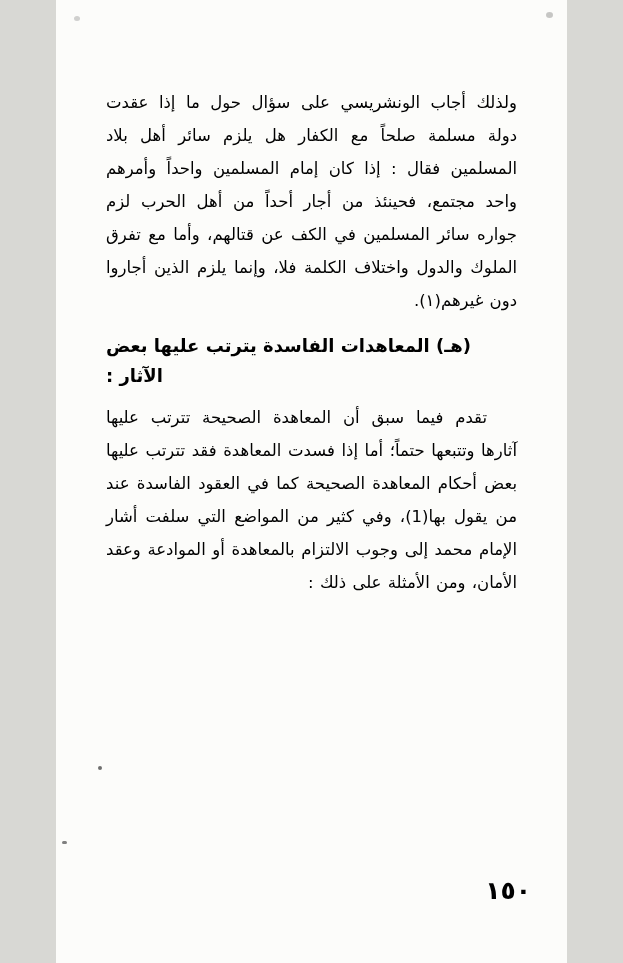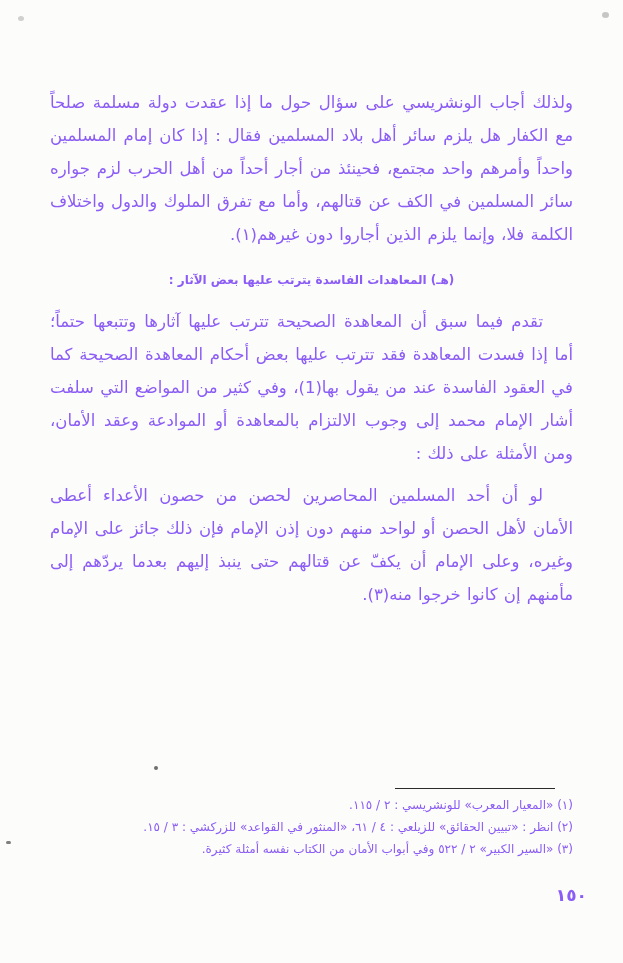--- a/index.html
+++ b/index.html
@@ -2,27 +2,27 @@
 <html lang="ar" dir="rtl"><head>
 <meta charset="utf-8">
 <style>
   html, body {
     margin: 0;
     padding: 0;
     background: #d8d8d4;
   }
   .page {
     position: relative;
-    width: 623px;
+    width: 511px;
     height: 963px;
     margin: 0 auto;
     background: #fcfcfa;
     overflow: hidden;
     direction: rtl;
-    color: #8b5cf6;
+    color: #000000;
     font-family: "DejaVu Sans", sans-serif;
   }
   .text-block {
     position: absolute;
     top: 86px;
     right: 50px;
     left: 50px;
   }
   p.body-para {
     margin: 0 0 9px 0;
@@ -30,24 +30,24 @@
     line-height: 33px;
     text-align: justify;
     text-align-last: right;
     word-spacing: 1px;
   }
   p.body-para.indent {
     text-indent: 30px;
   }
   h2.section-heading {
     margin: 14px 0 10px 0;
-    font-size: 12px;
+    font-size: 18px;
     font-weight: bold;
     line-height: 30px;
-    text-align: center;
+    text-align: left;
   }
   .footnotes {
     position: absolute;
     top: 788px;
     right: 50px;
     left: 50px;
   }
   .fn-separator {
     width: 160px;
     margin-right: 18px;
@@ -59,21 +59,21 @@
     font-size: 12px;
     line-height: 19px;
     text-align: right;
     white-space: nowrap;
     overflow: hidden;
   }
   .page-number {
     position: absolute;
     bottom: 58px;
     right: 36px;
-    font-size: 17px;
+    font-size: 25px;
     font-weight: bold;
     letter-spacing: 1px;
   }
   .artifact-dot {
     position: absolute;
     background: #4a4a4a;
     border-radius: 50%;
   }
   .artifact-dot.a1 { width: 4px; height: 4px; right: 465px; top: 766px; opacity: .8; }
   .artifact-dot.a2 { width: 5px; height: 3px; left: 6px; top: 841px; opacity: .7; border-radius: 2px; }
@@ -85,30 +85,23 @@
 
 <div class="page">
 
   <div class="text-block">
     <p class="body-para">ولذلك أجاب الونشريسي على سؤال حول ما إذا عقدت دولة مسلمة صلحاً مع الكفار هل يلزم سائر أهل بلاد المسلمين فقال : إذا كان إمام المسلمين واحداً وأمرهم واحد مجتمع، فحينئذ من أجار أحداً من أهل الحرب لزم جواره سائر المسلمين في الكف عن قتالهم، وأما مع تفرق الملوك والدول واختلاف الكلمة فلا، وإنما يلزم الذين أجاروا دون غيرهم(١).</p>
 
     <h2 class="section-heading">(هـ) المعاهدات الفاسدة يترتب عليها بعض الآثار :</h2>
 
     <p class="body-para indent">تقدم فيما سبق أن المعاهدة الصحيحة تترتب عليها آثارها وتتبعها حتماً؛ أما إذا فسدت المعاهدة فقد تترتب عليها بعض أحكام المعاهدة الصحيحة كما في العقود الفاسدة عند من يقول بها(1)، وفي كثير من المواضع التي سلفت أشار الإمام محمد إلى وجوب الالتزام بالمعاهدة أو الموادعة وعقد الأمان، ومن الأمثلة على ذلك :</p>
 
-    <p class="body-para indent">لو أن أحد المسلمين المحاصرين لحصن من حصون الأعداء أعطى الأمان لأهل الحصن أو لواحد منهم دون إذن الإمام فإن ذلك جائز على الإمام وغيره، وعلى الإمام أن يكفّ عن قتالهم حتى ينبذ إليهم بعدما يردّهم إلى مأمنهم إن كانوا خرجوا منه(٣).</p>
 
   </div>
 
-  <div class="footnotes">
-    <div class="fn-separator"></div>
-    <p class="footnote">(١) «المعيار المعرب» للونشريسي : ٢ / ١١٥.</p>
-    <p class="footnote">(٢) انظر : «تبيين الحقائق» للزيلعي : ٤ / ٦١، «المنثور في القواعد» للزركشي : ٣ / ١٥.</p>
-    <p class="footnote">(٣) «السير الكبير» ٢ / ٥٢٢ وفي أبواب الأمان من الكتاب نفسه أمثلة كثيرة.</p>
-  </div>
 
   <div class="page-number">١٥٠</div>
 
   <span class="artifact-dot a1"></span>
   <span class="artifact-dot a2"></span>
   <span class="artifact-dot a3"></span>
   <span class="artifact-dot a4"></span>
 
 </div>
 

